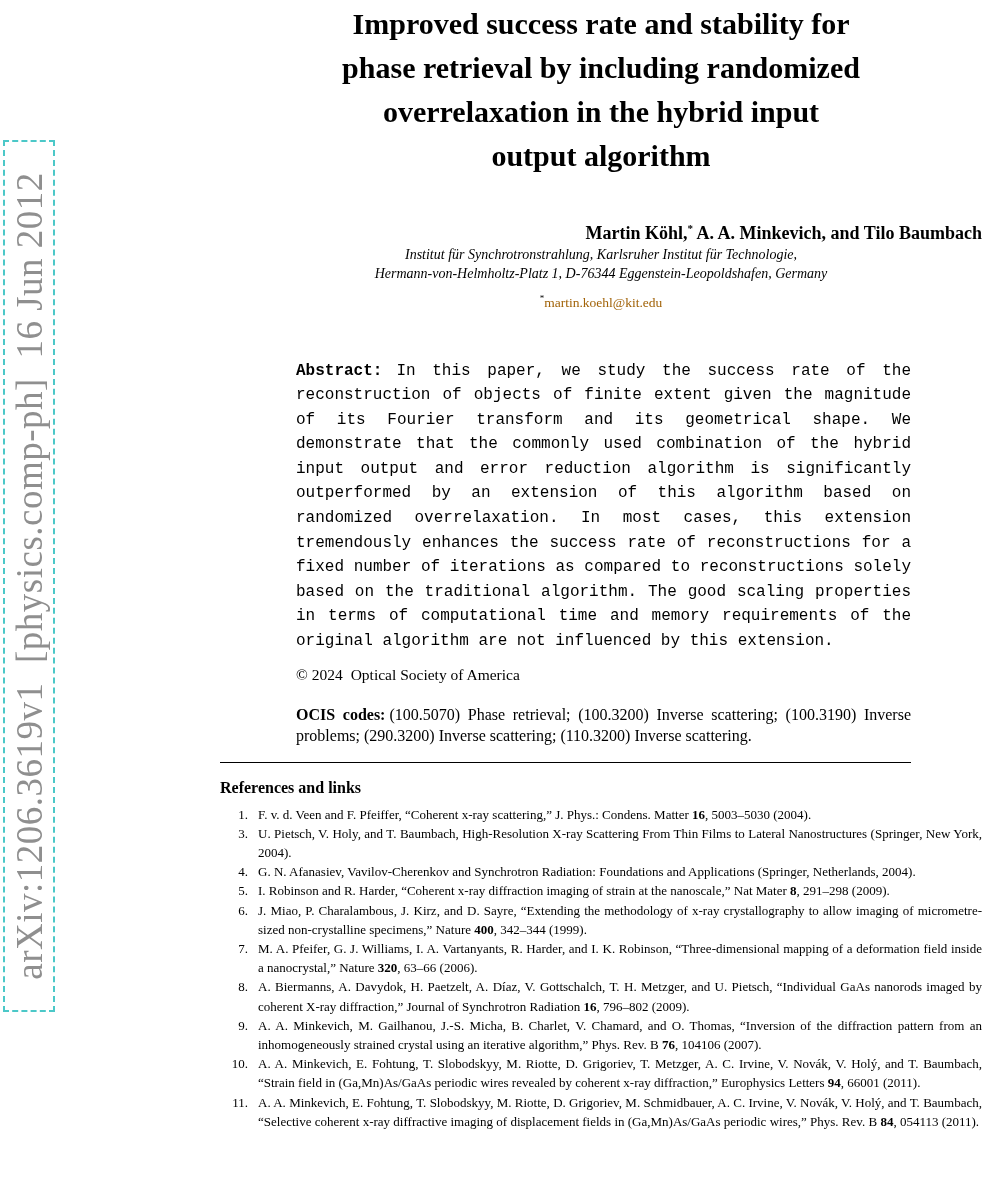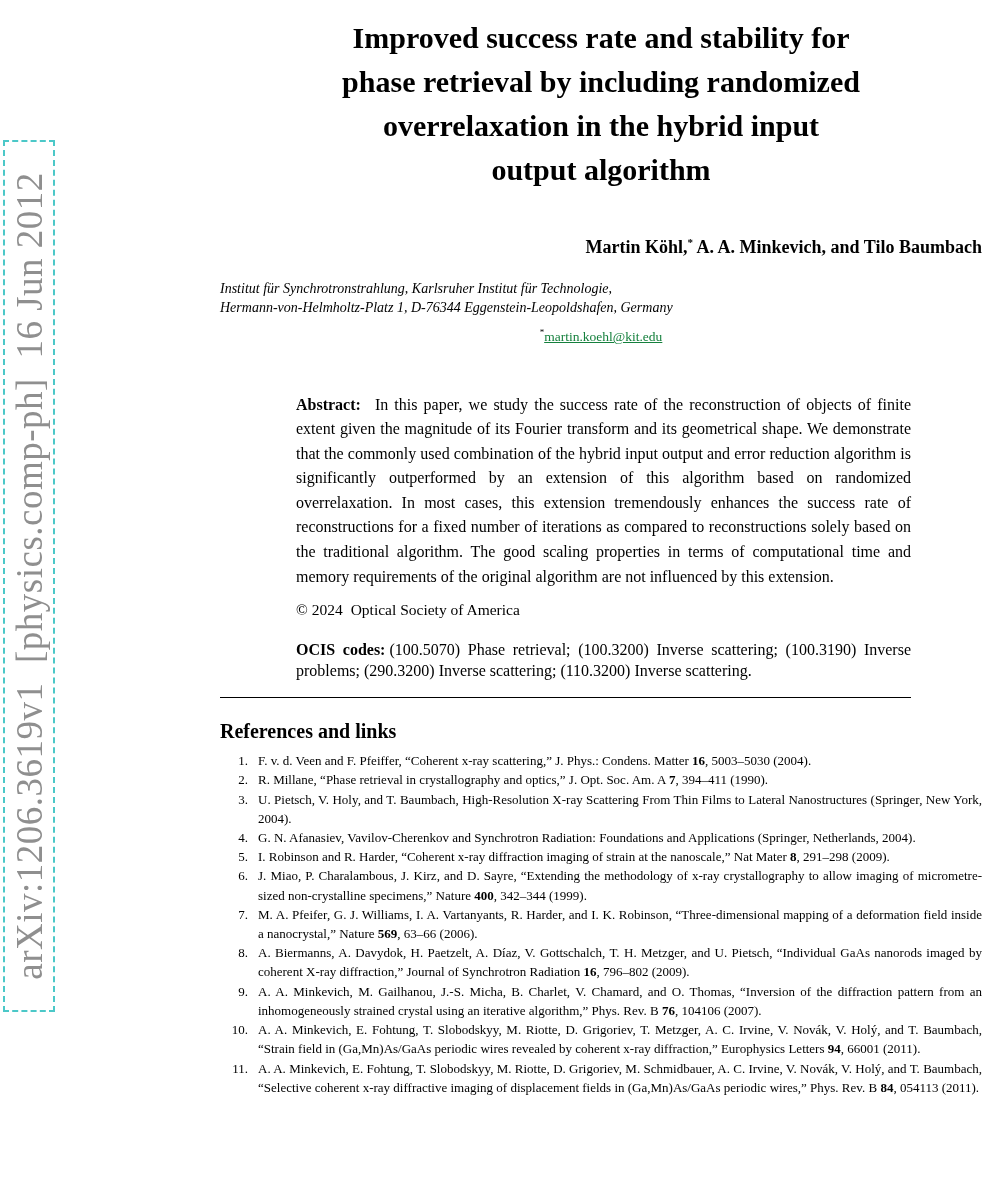--- a/index.html
+++ b/index.html
@@ -14,46 +14,46 @@
   .watermark-box {
     position: absolute; left: 3px; top: 140px; width: 52px; height: 872px;
     border: 2px dashed #4cc8c8;
   }
   .watermark-text {
     position: absolute; left: 50%; top: 50%;
     transform: translate(-50%, -50%) rotate(-90deg);
     white-space: pre; font-size: 37px; color: #8f8f8f; letter-spacing: 0.5px;
   }
 
-  .content { position: absolute; left: 220px; top: 0; width: 762px; padding-top: 16px; }
+  .content { position: absolute; left: 220px; top: 0; width: 762px; padding-top: 2px; }
 
   .title { text-align: center; font-size: 30px; font-weight: bold; line-height: 44px; }
   .title-line { display: block; }
 
   .authors { text-align: right; margin-top: 38px; font-size: 18px; font-weight: bold; line-height: 24px; }
   .authors sup { font-size: 11px; }
 
-  .affiliation { text-align: left; margin-top: 20px; font-size: 14px; font-style: italic; line-height: 19px; }
+  .affiliation { text-align: center; margin-top: 0; font-size: 14px; font-style: italic; line-height: 19px; }
   .affiliation-line { display: block; }
 
   .email-line { text-align: center; margin-top: 10px; font-size: 13.5px; }
   .email-line sup { font-size: 9px; }
-  .email-link { color: #15803d; text-decoration: underline; cursor: pointer; }
+  .email-link { color: #a16207; cursor: pointer; }
 
   .abstract-block { margin: 48px 71px 0 76px; }
-  .abstract { font-size: 16px; line-height: 24.6px; text-align: justify; }
+  .abstract { font-size: 16px; line-height: 24.6px; text-align: justify; font-family: Liberation Mono, monospace; }
   .abstract-label { margin-right: 14px; }
   .copyright { margin-top: 12px; font-size: 15.5px; }
   .copyright .org { margin-left: 8px; margin-top: 34px; }
   .ocis { margin-top: 20px; font-size: 16px; line-height: 21px; text-align: justify; }
   .ocis-label { margin-right: 4px; }
 
   hr.separator { border: none; border-top: 1.5px solid #000; margin: 16px 71px 0 0; }
 
-  .refs-heading { margin-top: 22px; font-size: 20px; font-weight: bold; }
+  .refs-heading { margin-top: 16px; font-size: 16px; font-weight: bold; }
   .ref-list { margin-top: 8px; list-style: none; font-size: 13px; line-height: 19.2px; }
   .ref-item { text-align: justify; padding-left: 38px; text-indent: -38px; }
   .ref-num { display: inline-block; width: 28px; text-align: right; margin-right: 10px; text-indent: 0; }
   .it { }
   .bd { font-weight: bold; margin-top: 6px; }
 </style>
 </head>
 <body>
 
 <div class="page">
@@ -87,26 +87,25 @@
 
       <p class="ocis"><b class="ocis-label">OCIS codes:</b><span>(100.5070) Phase retrieval; (100.3200) Inverse scattering; (100.3190) Inverse problems; (290.3200) Inverse scattering; (110.3200) Inverse scattering.</span></p>
     </div>
 
     <hr class="separator">
 
     <h2 class="refs-heading">References and links</h2>
 
     <ol class="ref-list">
         <li class="ref-item"><span class="ref-num">1.</span><span class="ref-text"><span>F. v. d. Veen and F. Pfeiffer, “Coherent x-ray scattering,” J. Phys.: Condens. Matter </span><span class="bd">16</span><span>, 5003–5030 (2004).</span></span></li>
-        <li class="ref-item"><span class="ref-num">2.</span><span class="ref-text"><span>R. Millane, “Phase retrieval in crystallography and optics,” J. Opt. Soc. Am. A </span><span class="bd">7</span><span>, 394–411 (1990).</span></span></li>
         <li class="ref-item"><span class="ref-num">3.</span><span class="ref-text"><span>U. Pietsch, V. Holy, and T. Baumbach, </span><span class="it">High-Resolution X-ray Scattering From Thin Films to Lateral Nanostructures</span><span> (Springer, New York, 2004).</span></span></li>
         <li class="ref-item"><span class="ref-num">4.</span><span class="ref-text"><span>G. N. Afanasiev, </span><span class="it">Vavilov-Cherenkov and Synchrotron Radiation: Foundations and Applications</span><span> (Springer, Netherlands, 2004).</span></span></li>
         <li class="ref-item"><span class="ref-num">5.</span><span class="ref-text"><span>I. Robinson and R. Harder, “Coherent x-ray diffraction imaging of strain at the nanoscale,” Nat Mater </span><span class="bd">8</span><span>, 291–298 (2009).</span></span></li>
         <li class="ref-item"><span class="ref-num">6.</span><span class="ref-text"><span>J. Miao, P. Charalambous, J. Kirz, and D. Sayre, “Extending the methodology of x-ray crystallography to allow imaging of micrometre-sized non-crystalline specimens,” Nature </span><span class="bd">400</span><span>, 342–344 (1999).</span></span></li>
-        <li class="ref-item"><span class="ref-num">7.</span><span class="ref-text"><span>M. A. Pfeifer, G. J. Williams, I. A. Vartanyants, R. Harder, and I. K. Robinson, “Three-dimensional mapping of a deformation field inside a nanocrystal,” Nature </span><span class="bd">569</span><span>, 63–66 (2006).</span></span></li>
+        <li class="ref-item"><span class="ref-num">7.</span><span class="ref-text"><span>M. A. Pfeifer, G. J. Williams, I. A. Vartanyants, R. Harder, and I. K. Robinson, “Three-dimensional mapping of a deformation field inside a nanocrystal,” Nature </span><span class="bd">320</span><span>, 63–66 (2006).</span></span></li>
         <li class="ref-item"><span class="ref-num">8.</span><span class="ref-text"><span>A. Biermanns, A. Davydok, H. Paetzelt, A. Díaz, V. Gottschalch, T. H. Metzger, and U. Pietsch, “Individual GaAs nanorods imaged by coherent X-ray diffraction,” Journal of Synchrotron Radiation </span><span class="bd">16</span><span>, 796–802 (2009).</span></span></li>
         <li class="ref-item"><span class="ref-num">9.</span><span class="ref-text"><span>A. A. Minkevich, M. Gailhanou, J.-S. Micha, B. Charlet, V. Chamard, and O. Thomas, “Inversion of the diffraction pattern from an inhomogeneously strained crystal using an iterative algorithm,” Phys. Rev. B </span><span class="bd">76</span><span>, 104106 (2007).</span></span></li>
         <li class="ref-item"><span class="ref-num">10.</span><span class="ref-text"><span>A. A. Minkevich, E. Fohtung, T. Slobodskyy, M. Riotte, D. Grigoriev, T. Metzger, A. C. Irvine, V. Novák, V. Holý, and T. Baumbach, “Strain field in (Ga,Mn)As/GaAs periodic wires revealed by coherent x-ray diffraction,” Europhysics Letters </span><span class="bd">94</span><span>, 66001 (2011).</span></span></li>
         <li class="ref-item"><span class="ref-num">11.</span><span class="ref-text"><span>A. A. Minkevich, E. Fohtung, T. Slobodskyy, M. Riotte, D. Grigoriev, M. Schmidbauer, A. C. Irvine, V. Novák, V. Holý, and T. Baumbach, “Selective coherent x-ray diffractive imaging of displacement fields in (Ga,Mn)As/GaAs periodic wires,” Phys. Rev. B </span><span class="bd">84</span><span>, 054113 (2011).</span></span></li>
       </ol>
 
   </div>
 </div>
 
 </body></html>

